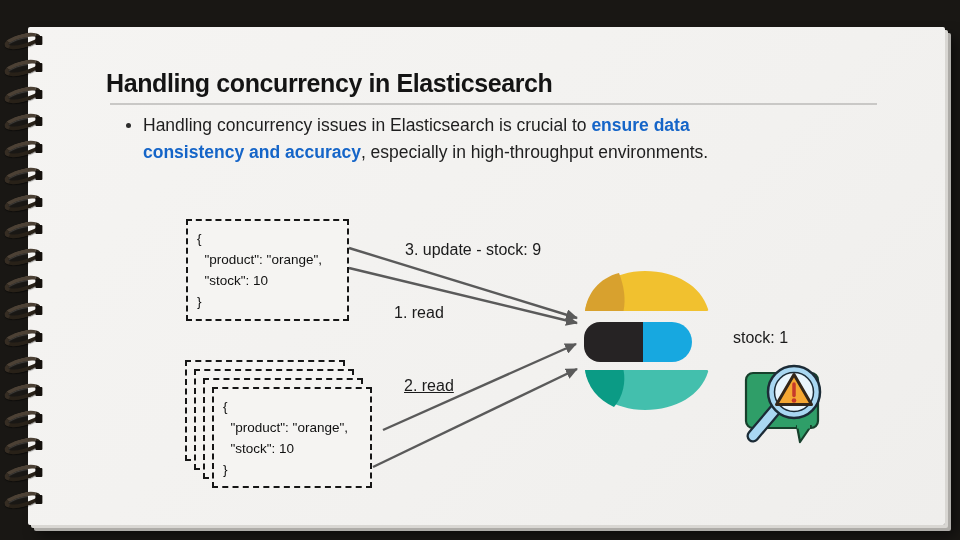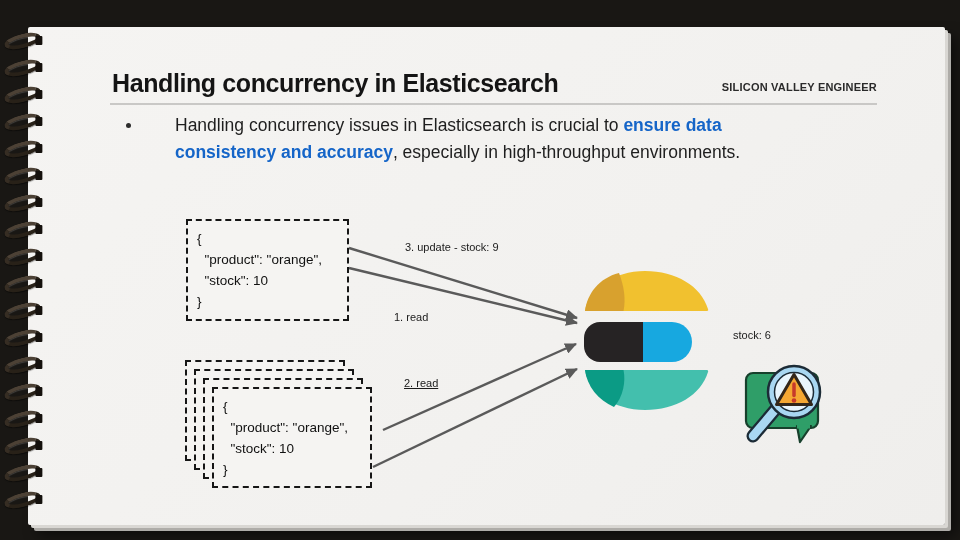--- a/index.html
+++ b/index.html
@@ -24,48 +24,48 @@
     box-shadow: inset 0 1px 1px rgba(255,255,255,0.18), 0 1px 1px rgba(0,0,0,0.5);
   }
   .ring::after {
     content: ""; position: absolute; right: -5px; top: 2px;
     width: 7px; height: 9px; background: #15110d; border-radius: 1px;
     transform: rotate(14deg);
   }
 
   
   .header {
-    position: absolute; left: 84px; right: 68px; top: 42px;
+    position: absolute; left: 78px; right: 68px; top: 42px;
     display: flex; justify-content: space-between; align-items: flex-end;
   }
   .title {
     font-size: 25px; font-weight: 700; color: #141414; letter-spacing: -0.4px;
   }
   .brand {
     font-size: 11px; font-weight: 700; color: #2a2a2a; letter-spacing: 0.2px;
     padding-bottom: 5px; white-space: nowrap;
   }
   .rule { position: absolute; left: 82px; width: 767px; top: 76px; height: 2px; background: #c9c8c6; }
 
   
-  .bullet-row { position: absolute; left: 98px; top: 85px; width: 640px; display: flex; gap: 32px; }
+  .bullet-row { position: absolute; left: 98px; top: 85px; width: 640px; display: flex; }
   .dot { width: 5px; height: 5px; border-radius: 50%; background: #2c2c2c; margin: 11px 12px 0 0; flex: none; }
   .bullet-text { font-size: 17.5px; line-height: 27px; color: #1e1e1e; }
   .hl { font-weight: 700; }
 
   
   .doc-box {
     position: absolute; border: 2px dashed #161616; background: #f5f4f2;
     padding: 7px 0 0 9px;
   }
   .doc-line { font-size: 13.5px; line-height: 21px; color: #111; white-space: pre; }
   .ghost { position: absolute; border: 2px dashed #161616; background: #f5f4f2; }
 
   
-  .dlabel { position: absolute; font-size: 11px; color: #1b1b1b; white-space: nowrap; }
+  .dlabel { position: absolute; font-size: 16px; color: #1b1b1b; white-space: nowrap; }
 
   
   .overlay { position: absolute; inset: 0; pointer-events: none; }
   .abs-svg { position: absolute; }
 </style>
 </head>
 <body>
 
 <div class="spiral" id="spiral">
     <div class="ring"></div>
@@ -85,21 +85,20 @@
     <div class="ring"></div>
     <div class="ring"></div>
     <div class="ring"></div>
     <div class="ring"></div>
   </div>
 
 <div class="page">
 
   <div class="header">
     <div class="title">Handling concurrency in Elasticsearch</div>
-    <div class="brand">SILICON VALLEY ENGINEER</div>
   </div>
   <div class="rule"></div>
 
   <div class="bullet-row">
     <span class="dot"></span>
     <p class="bullet-text"><span>Handling concurrency issues in Elasticsearch is crucial to </span><span class="hl" style="color: rgb(21, 101, 200);">ensure data consistency and accuracy</span><span>, especially in high-throughput environments.</span></p>
   </div>
 
   <svg class="overlay" viewBox="0 0 917 498" width="917" height="498">
     <defs>
@@ -126,23 +125,23 @@
   <div class="ghost" style="left:166px; top:342px; width:160px; height:101px;"></div>
   <div class="ghost" style="left:175px; top:351px; width:160px; height:101px;"></div>
   <div class="doc-box" style="left:184px; top:360px; width:160px; height:101px;">
     <div class="doc-line">{</div>
     <div class="doc-line">  "product": "orange",</div>
     <div class="doc-line">  "stock": 10</div>
     <div class="doc-line">}</div>
   </div>
 
   <div class="dlabel" style="left:377px; top:214px;">3. update - stock: 9</div>
-  <div class="dlabel" style="left:366px; top:284px;text-align:right;">1. read</div>
+  <div class="dlabel" style="left:366px; top:277px;text-align:right;">1. read</div>
   <div class="dlabel" style="left:376px; top:350px;text-decoration:underline;">2. read</div>
-  <div class="dlabel" style="left:705px; top:302px;">stock: 6</div>
+  <div class="dlabel" style="left:705px; top:302px;">stock: 1</div>
 
   <svg class="abs-svg" style="left:550px; top:238px;" width="135" height="150" viewBox="0 0 135 150">
     <path d="M7,46 C10,24 36,6 67,6 C98,6 123,21 130,44 C130.5,45 130,46 129,46 Z" fill="#f1c12f"></path>
     <path d="M7,46 C9,29 21,13 41,8 C46,21 48,34 45.5,46 Z" fill="#d8a12e"></path>
     <path d="M65,57 L22,57 A16,16 0 0 0 6,73 L6,81 A16,16 0 0 0 22,97 L65,97 Z" fill="#262324"></path>
     <path d="M65,57 L94,57 A20,20 0 0 1 94,97 L65,97 Z" fill="#17a8e0"></path>
     <path d="M7,105 C10,127 36,145 67,145 C98,145 123,130 130,107 C130.5,106 130,105 129,105 Z" fill="#43bfad"></path>
     <path d="M7,105 L45.5,105 C48,117 45,132 36,142 C20,135 9,121 7,105 Z" fill="#0b9b85"></path>
   </svg>
 

